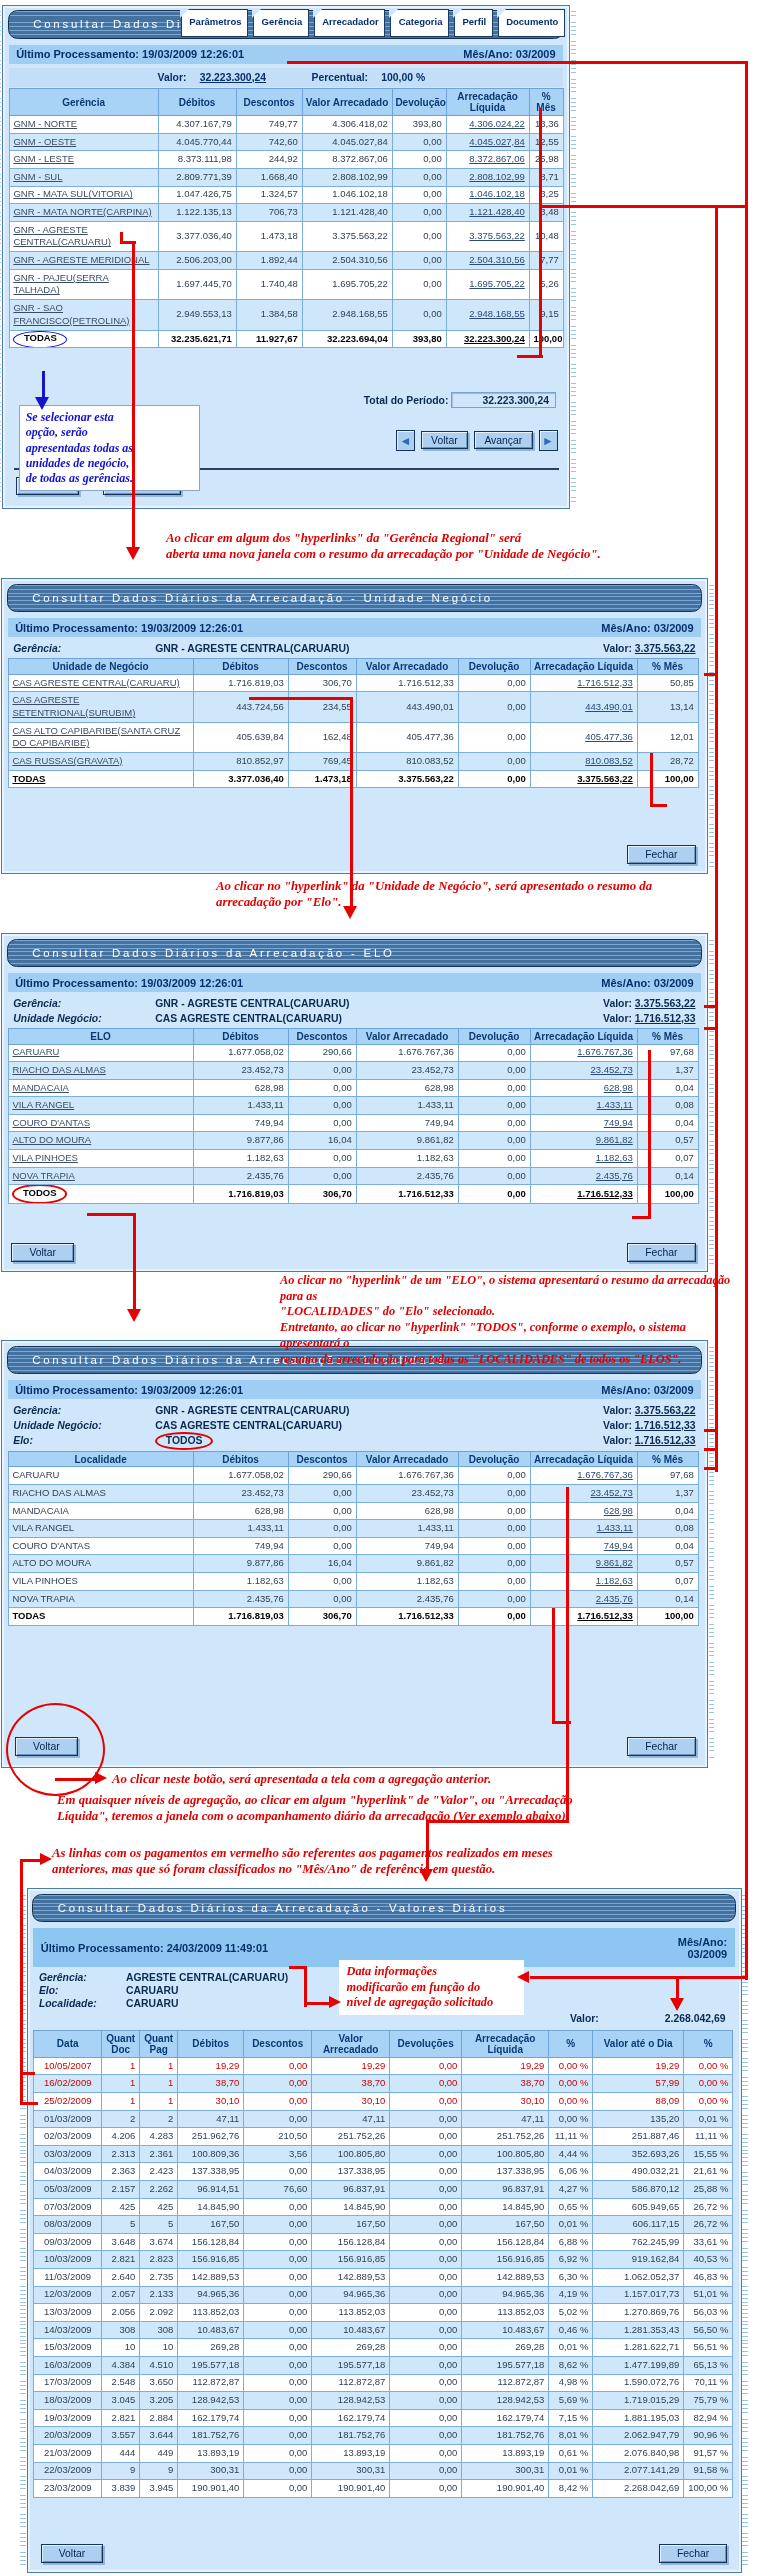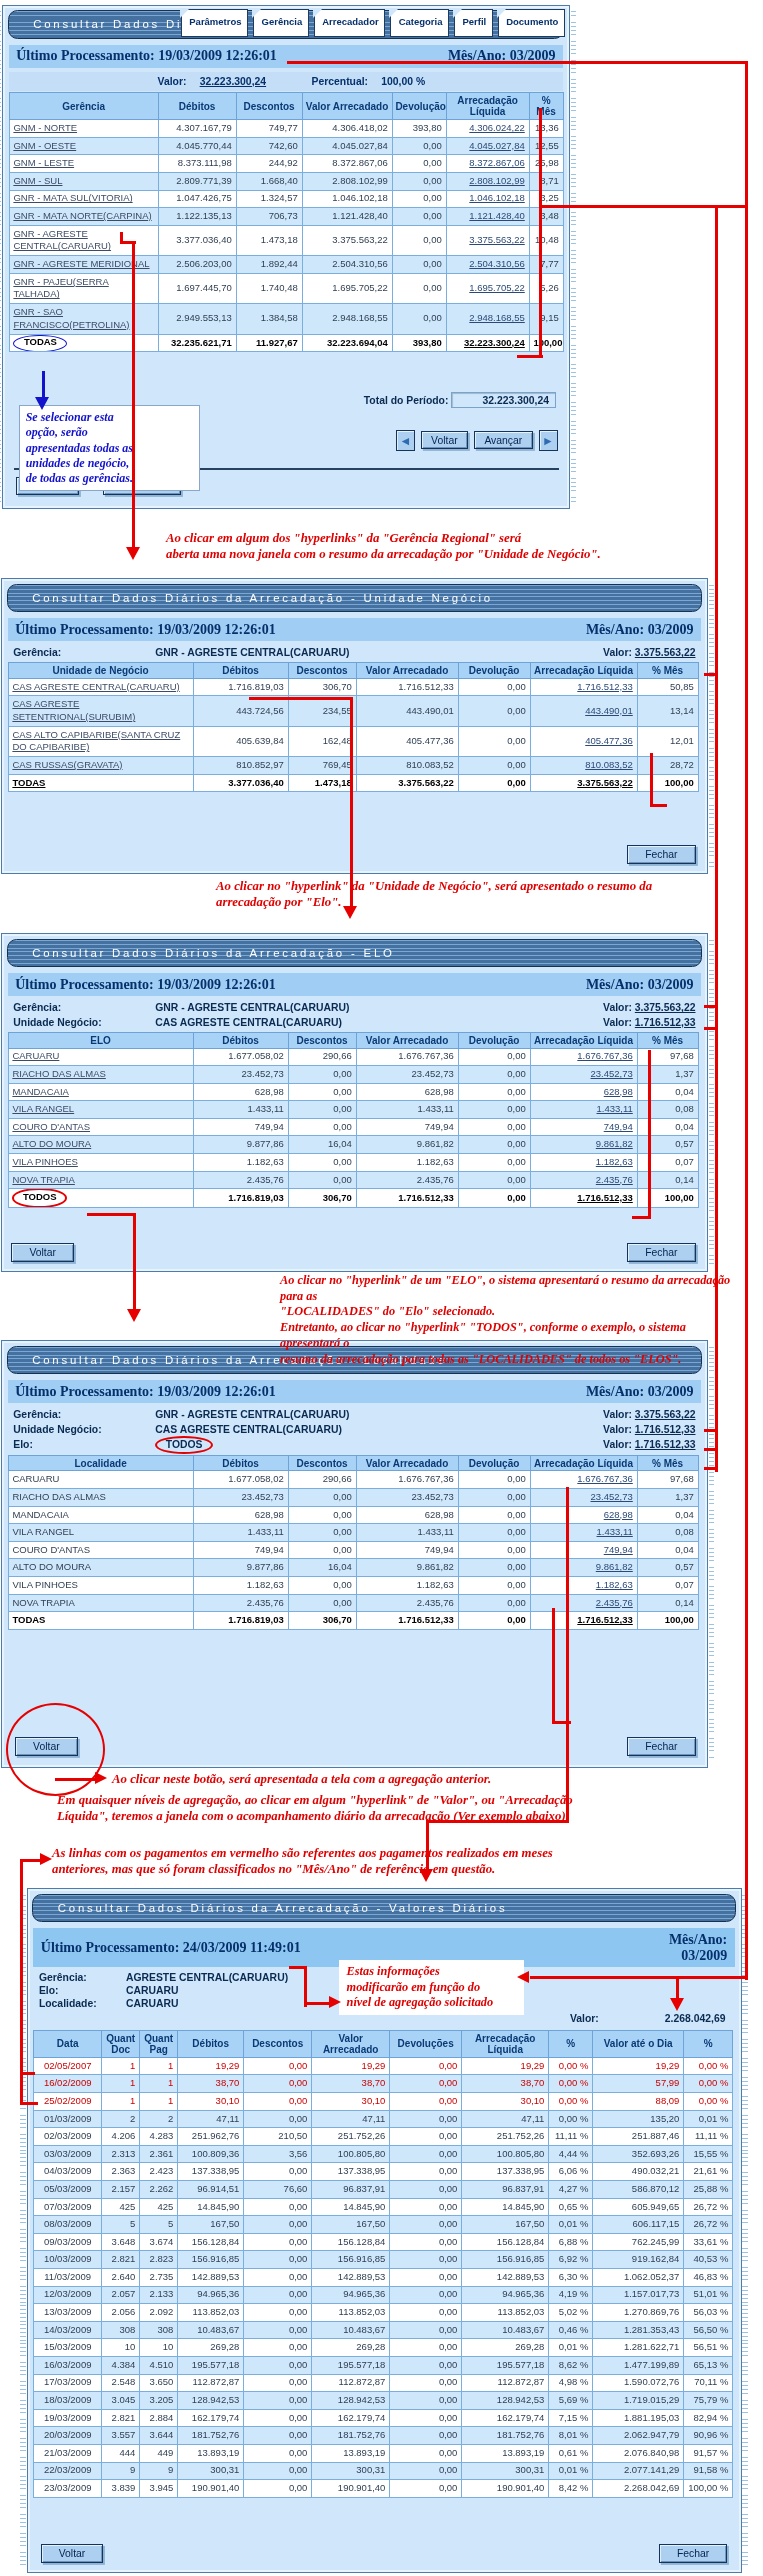--- a/index.html
+++ b/index.html
@@ -8,26 +8,26 @@
   
   .window{position:absolute;background:#cfe6fb;border:0.9px solid #4d7bab;
           box-shadow:inset 0 0 0 1.9px #e8f4fd;z-index:10;}
   .window::before,.window::after{content:"";position:absolute;top:5.7px;bottom:5.7px;width:5.7px;
           background:repeating-linear-gradient(180deg,#9cc3e2 0 0.9px,rgba(0,0,0,0) 0.9px 3.8px);}
   .window::before{left:-7.6px}.window::after{right:-7.6px}
   .titlebar{margin:4.7px 4.7px 5.7px 4.7px;height:26.5px;line-height:26.5px;
           background:repeating-linear-gradient(180deg,#7aa7d4 0 0.9px,#44719f 0.9px 3.8px);
           border:0.9px solid #17324f;border-radius:9.5px;color:#fff;font-size:11.4px;
           letter-spacing:2.8px;padding:0 0 0 24.6px;white-space:nowrap;overflow:hidden;}
-  .infobar{margin:3.8px 5.7px;background:#9fcdf3;color:#06306b;font-weight:bold;font-size:14px;
-          padding:3.8px 7.6px;display:flex;justify-content:space-between;align-items:center;font-family:Liberation Serif, serif;}
+  .infobar{margin:3.8px 5.7px;background:#9fcdf3;color:#06306b;font-weight:bold;font-size:11px;
+          padding:3.8px 7.6px;display:flex;justify-content:space-between;align-items:center;}
   .valorbar{margin:0 5.7px;background:#c3def6;color:#06306b;font-weight:bold;font-size:10.4px;
           padding:3.8px 7.6px 3.8px 149px;display:flex;gap:13.2px;}
   .lblrow{display:flex;padding:1.9px 11.4px;font-weight:bold;color:#0a2a52;font-size:10.4px;align-items:center;}
-  .lblrow .lab{width:142px;}
+  .lblrow .lab{width:142px;font-style:italic;}
   .lblrow .val{flex:1;}
   .lblrow .right{margin-left:auto;}
   u.navu{color:#0a2a52;}
   
   table{border-collapse:collapse;table-layout:fixed;margin:1.9px 5.7px;background:#fff;}
   th{background:#a9d3f6;color:#0a3a75;font-size:10px;padding:1.9px 2.8px;border:0.9px solid #6ea3d8;}
   td{font-size:9.5px;color:#2f3f52;padding:1.9px 3.8px;border:0.9px solid #79aede;line-height:1.35;
      overflow:hidden;}
   tbody tr:nth-child(even){background:#cfe7fb;}
   tbody tr.total{background:#fff;}
@@ -653,21 +653,21 @@
             <th>Valor Arrecadado</th>
             <th>Devoluções</th>
             <th>Arrecadação Líquida</th>
             <th>%</th>
             <th>Valor até o Dia</th>
             <th>%</th>
           </tr>
         </thead>
       <tbody style="font-size:9px">
           <tr class="red">
-            <td class="date">02/05/2007</td>
+            <td class="date">10/05/2007</td>
             <td class="num">1</td>
             <td class="num">1</td>
             <td class="num">19,29</td>
             <td class="num">0,00</td>
             <td class="num">19,29</td>
             <td class="num">0,00</td>
             <td class="num">19,29</td>
             <td class="pct">0,00 %</td>
             <td class="num">19,29</td>
             <td class="pct">0,00 %</td>
@@ -1001,21 +1001,21 @@
 arrecadação por "Elo".</div>
   <div class="note" style="left:280px;top:1273px;width:464px;font-size:12.3px">Ao clicar no "hyperlink" de um "ELO", o sistema apresentará o resumo da arrecadação para as
 "LOCALIDADES" do "Elo" selecionado.
 Entretanto, ao clicar no "hyperlink" "TODOS", conforme o exemplo, o sistema apresentará o
 resumo da arrecadação para todas as "LOCALIDADES" de todos os "ELOS".</div>
   <div class="note" style="left:57px;top:1792px;width:643px">Em quaisquer níveis de agregação, ao clicar em algum "hyperlink" de "Valor", ou "Arrecadação
 Líquida", teremos a janela com o acompanhamento diário da arrecadação (Ver exemplo abaixo).</div>
   <div class="note" style="left:112px;top:1771px;width:511px">Ao clicar neste botão, será apresentada a tela com a agregação anterior.</div>
   <div class="note" style="left:52px;top:1845px;width:643px">As linhas com os pagamentos em vermelho são referentes aos pagamentos realizados em meses
 anteriores, mas que só foram classificados no "Mês/Ano" de referência em questão.</div>
-  <div class="note boxed" style="left:339px;top:1960px;width:170px;font-size:12.3px;z-index:30">Estas informações
+  <div class="note boxed" style="left:339px;top:1960px;width:170px;font-size:12.3px;z-index:30">Data informações
 modificarão em função do
 nível de agregação solicitado</div>
 
   <div class="rl" style="left:287px;top:61px;width:460px;height:2.8px"></div>
   <div class="rl" style="left:745px;top:61px;width:2.8px;height:1919px"></div>
   <div class="rl" style="left:530px;top:1976px;width:218px;height:2.8px"></div>
   <div class="ar ar-l" style="left:517px;top:1971px"></div>
   <div class="rl" style="left:676px;top:1979px;width:2.8px;height:19px"></div>
   <div class="ar ar-d" style="left:670px;top:1998px"></div>
   <div class="rl" style="left:715px;top:205px;width:2.8px;height:1267px"></div>

